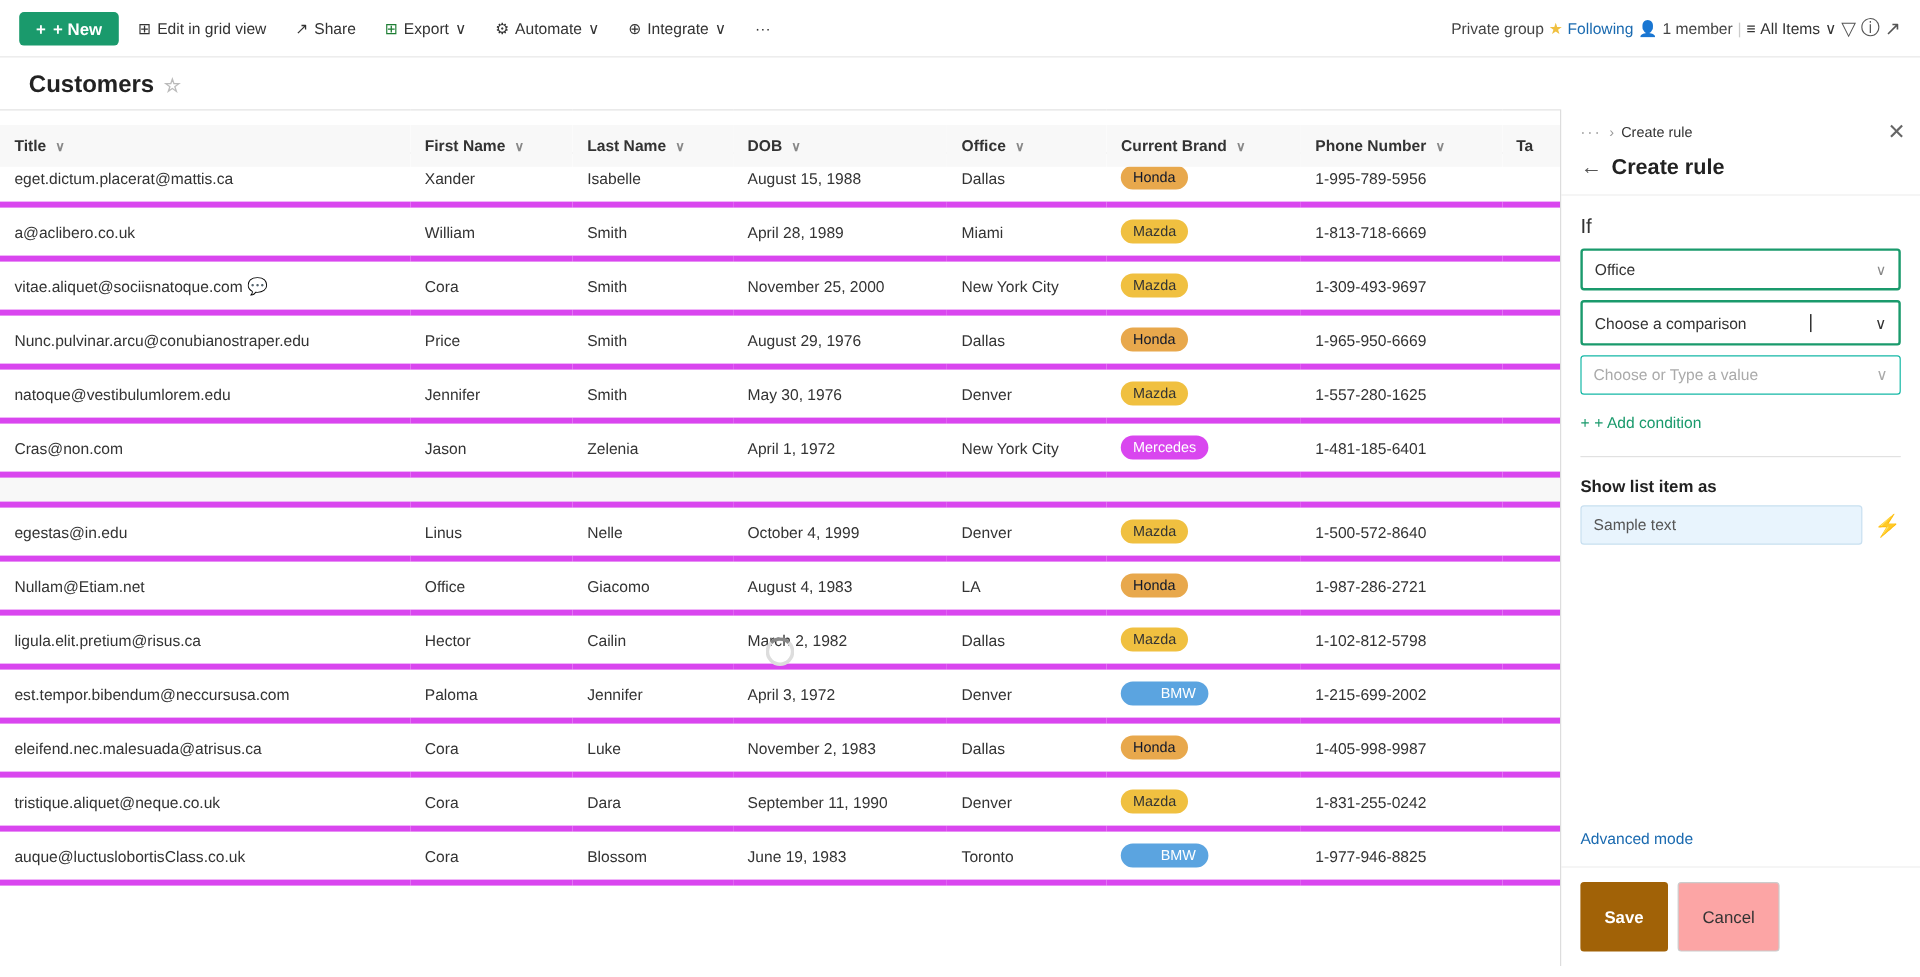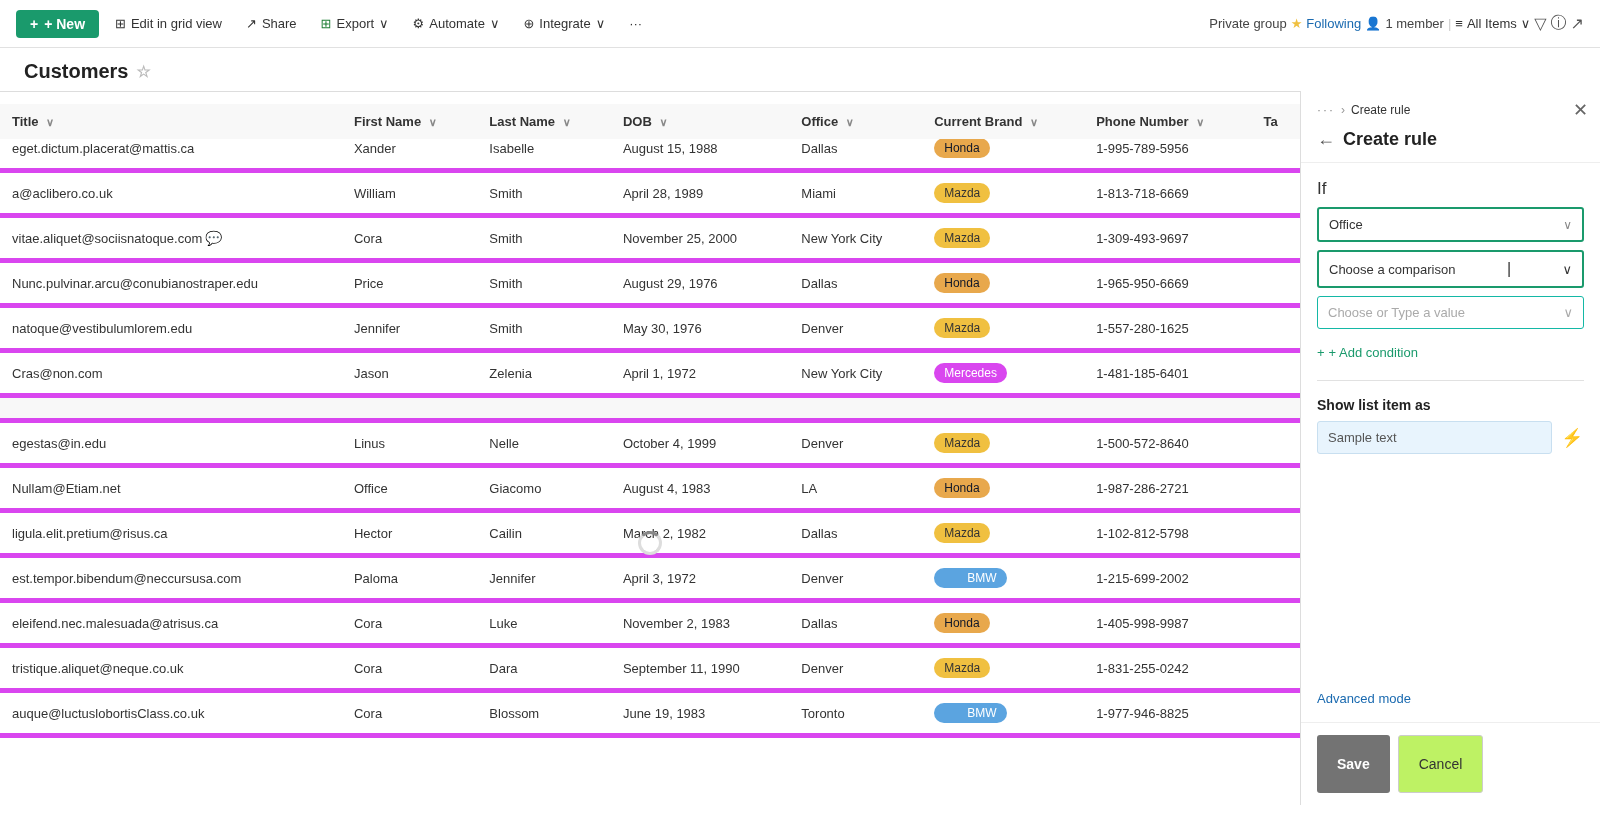--- a/index.html
+++ b/index.html
@@ -169,25 +169,25 @@
     .advanced-mode-link {
       display: block; color: #1a6ab0; font-size: 13px; cursor: pointer;
       padding: 8px 0; text-decoration: none;
       margin-top: auto;
     }
 
     .panel-footer {
       display: flex; gap: 8px; padding: 12px 16px; border-top: 1px solid #eee;
     }
     .save-btn {
-      background: #737373; color: #fff; border: none; border-radius: 3px;
+      background: #a16207; color: #fff; border: none; border-radius: 3px;
       padding: 8px 20px; font-size: 14px; font-weight: 600; cursor: pointer;
     }
     .cancel-btn {
-      background: #bef264; color: #333; border: 1px solid #ccc; border-radius: 3px;
+      background: #fca5a5; color: #333; border: 1px solid #ccc; border-radius: 3px;
       padding: 20px 20px; font-size: 14px; cursor: pointer;
     }
 
     .divider-line {
       border: none; border-top: 1px solid #e1e1e1; margin: 0;
     }
 
     .loading-spinner {
       position: absolute; bottom: 250px; left: 50%;
       transform: translateX(-50%);

